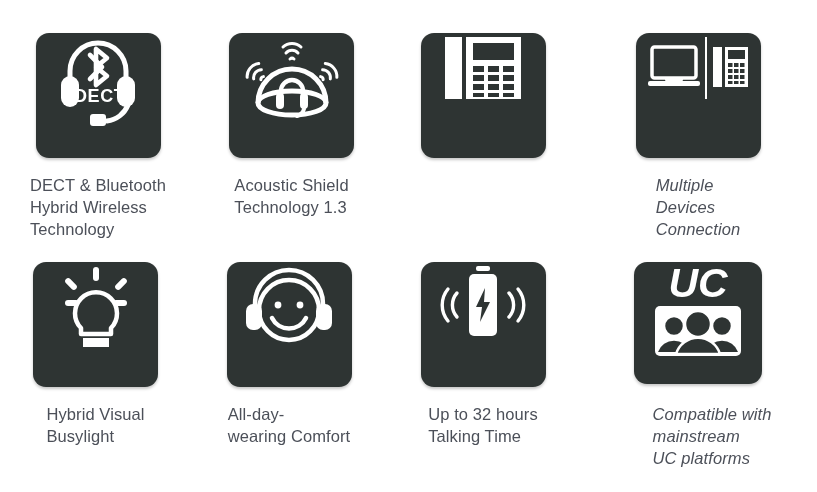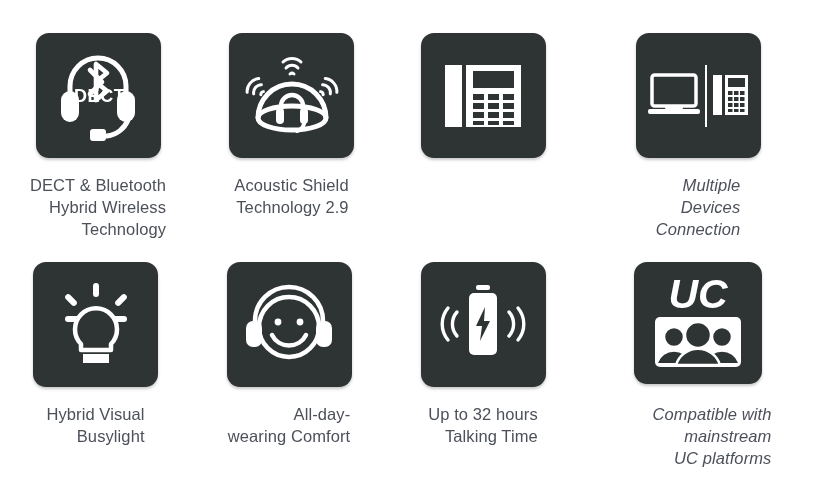--- a/index.html
+++ b/index.html
@@ -37,37 +37,36 @@
   .cell-w-1 { width: 196px; }
   .cell-w-2 { width: 191px; }
   .cell-w-3 { width: 192px; }
   .cell-w-4 { width: 238px; font-style: italic; }
 
   .icon-tile {
     background: #2e3433;
     border-radius: 13px;
     box-shadow: 0 2px 3px rgba(0,0,0,0.22);
     display: flex;
-    align-items: center;
     justify-content: center;
     box-sizing: border-box;
   }
   .tile-sm {
     width: 125px;
     height: 125px;
   }
   .tile-lg {
     width: 128px;
     height: 122px;
   }
   .icon-tile svg { display: block; }
 
   .feature-caption {
     margin-top: 17px;
-    text-align: right;
+    text-align: left;
     color: #4c5059;
     font-size: 16.5px;
     line-height: 1.33;
     letter-spacing: 0.1px;
     white-space: pre-line;
   }
   .caption-lg { margin-top: 20px; margin-left: 28px; }
 </style>
 </head>
 <body>
@@ -127,21 +126,21 @@
           </g>
 
           <g transform="rotate(50 86 40)">
             <path d="M80 42 A8 8 0 0 1 92 42" fill="none" stroke="#ffffff" stroke-width="3" stroke-linecap="round"></path>
             <path d="M77 36 A13 13 0 0 1 95 36" fill="none" stroke="#ffffff" stroke-width="3" stroke-linecap="round"></path>
             <path d="M84 48 A3 3 0 0 1 88 48" fill="none" stroke="#ffffff" stroke-width="3" stroke-linecap="round"></path>
           </g>
         </svg>
       </div>
       <div class="feature-caption">Acoustic Shield
-Technology 2.9</div>
+Technology 1.3</div>
     </div>
 
     <div class="feature-cell cell-w-3">
       <div class="icon-tile tile-sm">
         <svg width="80" height="70" viewBox="0 0 80 70">
 
           <rect x="2" y="4" width="17" height="62" fill="#ffffff"></rect>
 
           <rect x="23" y="4" width="55" height="62" fill="#ffffff"></rect>
 

